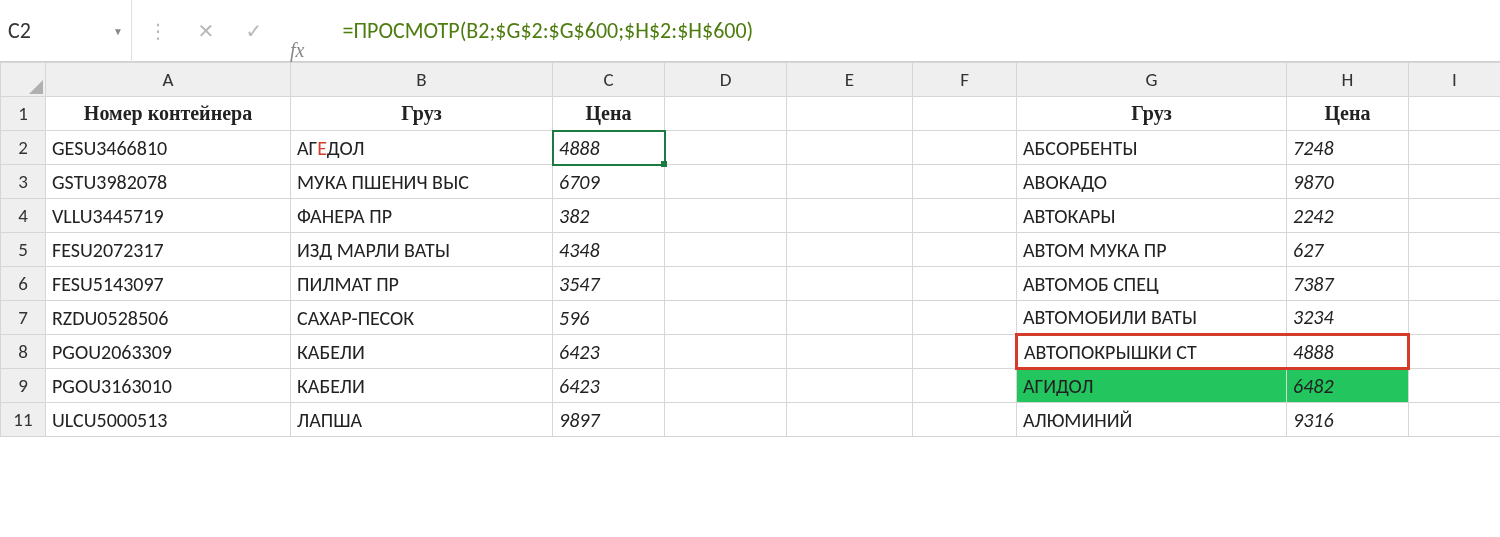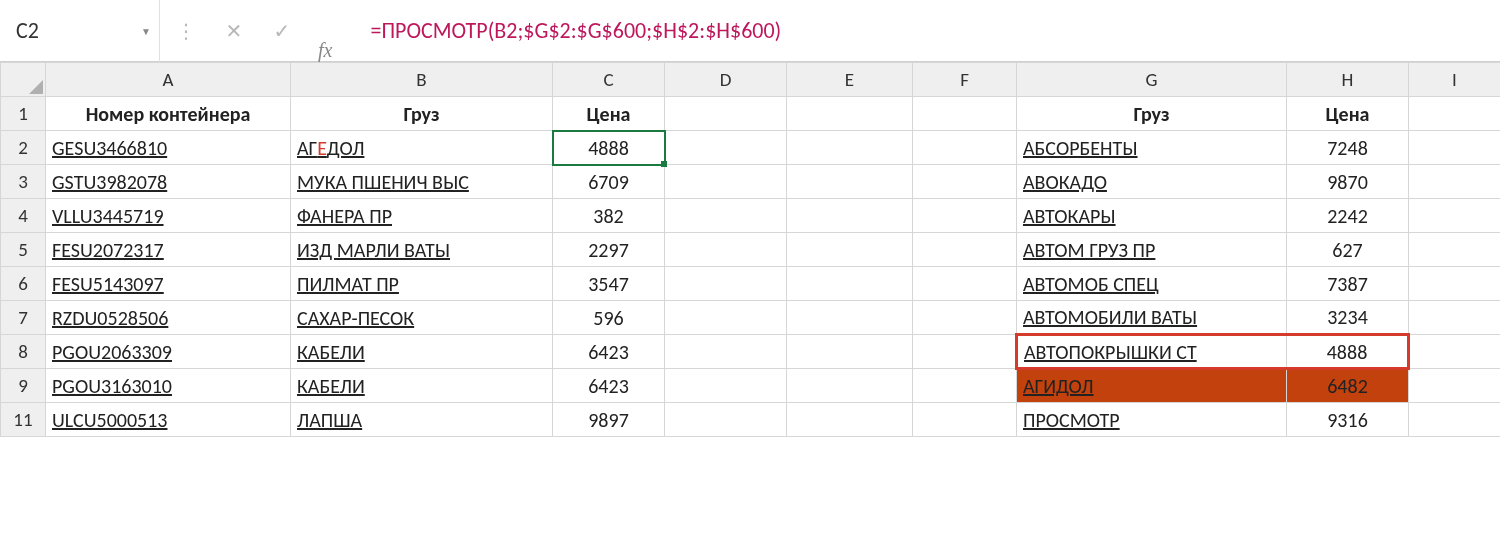--- a/index.html
+++ b/index.html
@@ -1,58 +1,58 @@
 <!DOCTYPE html>
 <html><head>
 <meta charset="utf-8">
 <style>
   * { box-sizing: border-box; margin: 0; padding: 0; }
   body { font-family: Calibri, Arial, sans-serif; font-size: 20px; color: #222; background: #fff; width: 1500px; }
   
   
   .formula-bar { display: flex; align-items: center; height: 62px; border-bottom: 1px solid #d0d0d0; background: #fff; }
-  .name-box { width: 160px; height: 62px; display: flex; align-items: center; padding-left: 16px; font-size: 22px; color: #333; border-right: 1px solid #e0e0e0; position: relative; }
+  .name-box { width: 132px; height: 62px; display: flex; align-items: center; padding-left: 8px; font-size: 22px; color: #333; border-right: 1px solid #e0e0e0; position: relative; }
   .name-box-caret { position: absolute; right: 8px; top: 50%; transform: translateY(-50%); color: #888; font-size: 10px; }
   .fb-ctrls { display: flex; align-items: center; padding: 0 14px; gap: 24px; }
   .fb-ctrl { color: #b8b8b8; font-size: 20px; display: inline-flex; align-items: center; justify-content: center; width: 24px; }
   .fx-label { color: #888; font-style: italic; font-size: 20px; font-family: 'Times New Roman', serif; padding-right: 20px; margin-top: 40px; }
-  .formula-input { flex: 1; font-size: 22px; color: #be185d; padding-left: 4px; }
+  .formula-input { flex: 1; font-size: 22px; color: #4d7c0f; padding-left: 4px; }
   
   
   .grid { border-collapse: collapse; table-layout: fixed; width: 1500px; }
   .grid th, .grid td { border: 1px solid #d6d6d6; height: 34px; font-weight: normal; }
   .grid .colhdr { background: #efefef; text-align: center; font-size: 19px; color: #333; }
   .grid .rowhdr { background: #efefef; text-align: center; font-size: 19px; color: #333; width: 45px; }
   .grid .corner { background: #efefef; width: 45px; position: relative; }
   .grid .corner::after { content:''; position:absolute; right:2px; bottom:2px; width:0; height:0; border-left:14px solid transparent; border-bottom:14px solid #b0b0b0; }
   .grid td { padding: 0 6px; font-size: 20px; }
-  .grid td.num { text-align: center; }
-  .grid td.txt { text-align: left; text-decoration: underline; }
-  .grid td.hdr { text-align: center; font-weight: bold; }
+  .grid td.num { text-align: left; font-style: italic; }
+  .grid td.txt { text-align: left; }
+  .grid td.hdr { text-align: center; font-weight: bold; font-family: Liberation Serif, serif; }
   
   .col-A { width: 245px; }
   .col-B { width: 262px; }
   .col-C { width: 112px; }
   .col-D { width: 122px; }
   .col-E { width: 126px; }
   .col-F { width: 104px; }
   .col-G { width: 270px; }
   .col-H { width: 122px; }
   .col-I { width: 92px; }
   
   
   .active-cell { outline: 2px solid #1a7a3f; outline-offset: -1px; position: relative; }
   .active-cell::after { content:''; position:absolute; right:-3px; bottom:-3px; width:6px; height:6px; background:#1a7a3f; }
   
   
   .redbox-g { border-top: 3px solid #d43b2a !important; border-bottom: 3px solid #d43b2a !important; border-left: 3px solid #d43b2a !important; }
   .redbox-h { border-top: 3px solid #d43b2a !important; border-bottom: 3px solid #d43b2a !important; border-right: 3px solid #d43b2a !important; }
   
   
-  .peach { background: #c2410c; }
+  .peach { background: #22c55e; }
   
   .redchar { color: #d43b2a; }
 </style>
 </head>
 <body>
 
 <div class="formula-bar">
   <div class="name-box">
     <span>C2</span>
     <span class="name-box-caret">▼</span>
@@ -137,25 +137,25 @@
         <td></td>
         <td></td>
     <td class="txt">АВТОКАРЫ</td>
     <td class="num">2242</td>
     <td></td>
   </tr>
   <tr>
     <th class="rowhdr">5</th>
     <td class="txt">FESU2072317</td>
     <td class="txt">ИЗД МАРЛИ ВАТЫ</td>
-    <td class="num">2297</td>
-    <td></td>
-        <td></td>
-        <td></td>
-    <td class="txt">АВТОМ ГРУЗ ПР</td>
+    <td class="num">4348</td>
+    <td></td>
+        <td></td>
+        <td></td>
+    <td class="txt">АВТОМ МУКА ПР</td>
     <td class="num">627</td>
     <td></td>
   </tr>
   <tr>
     <th class="rowhdr">6</th>
     <td class="txt">FESU5143097</td>
     <td class="txt">ПИЛМАТ ПР</td>
     <td class="num">3547</td>
     <td></td>
         <td></td>
@@ -201,18 +201,18 @@
     <td></td>
   </tr>
   <tr>
     <th class="rowhdr">11</th>
     <td class="txt">ULCU5000513</td>
     <td class="txt">ЛАПША</td>
     <td class="num">9897</td>
     <td></td>
         <td></td>
         <td></td>
-    <td class="txt">ПРОСМОТР</td>
+    <td class="txt">АЛЮМИНИЙ</td>
     <td class="num">9316</td>
     <td></td>
   </tr>
 </tbody>
   </table>
 
 </body></html>

